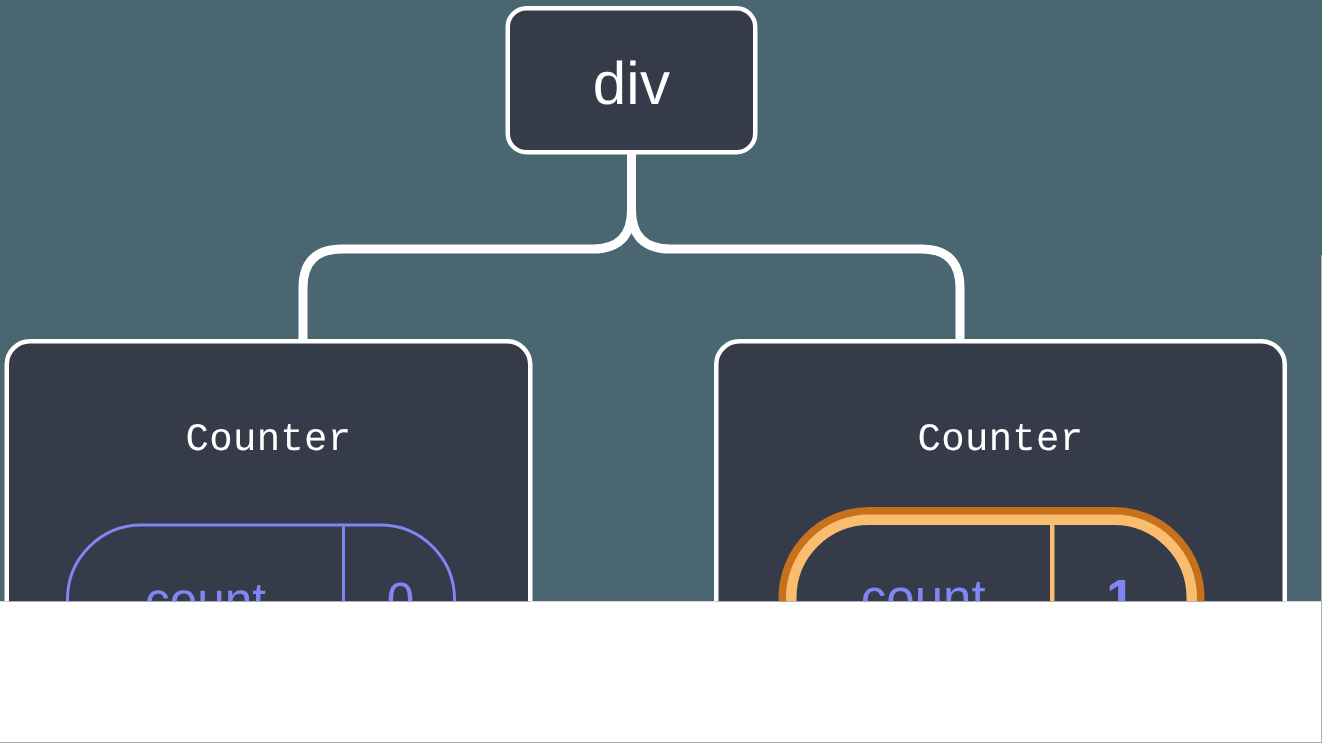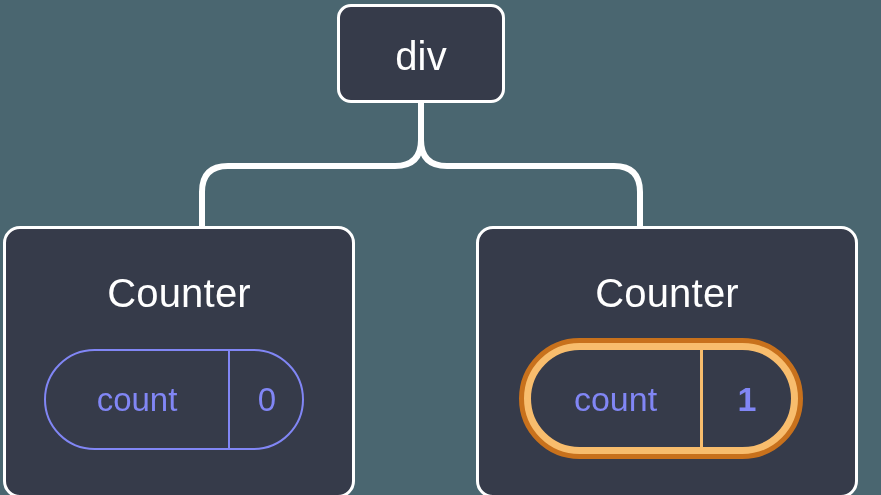--- a/index.html
+++ b/index.html
@@ -4,21 +4,21 @@
 <title>Component tree diagram</title>
 <style>
   html, body {
     margin: 0;
     padding: 0;
     background: #ffffff;
   }
   #stage {
     position: relative;
     width: 881px;
-    height: 495px;
+    height: 401px;
     background: #4a6670;
     overflow: hidden;
     font-family: "Liberation Sans", "DejaVu Sans", sans-serif;
   }
 
   
   #connector {
     position: absolute;
     left: 0;
     top: 0;
@@ -67,22 +67,23 @@
     letter-spacing: 0.2px;
     white-space: nowrap;
   }
   #node-div .node-title {
     top: 26px;
     font-size: 40px;
     line-height: 46px;
   }
   .counter-title {
     top: 44px;
-    font-size: 40px;
+    font-size: 26px;
     line-height: 40px;
+    font-family: Liberation Mono, monospace;
   }
 
   
   .pill {
     position: absolute;
     box-sizing: border-box;
     display: flex;
     align-items: stretch;
     border: 2px solid #8186f5;
     border-radius: 999px;

